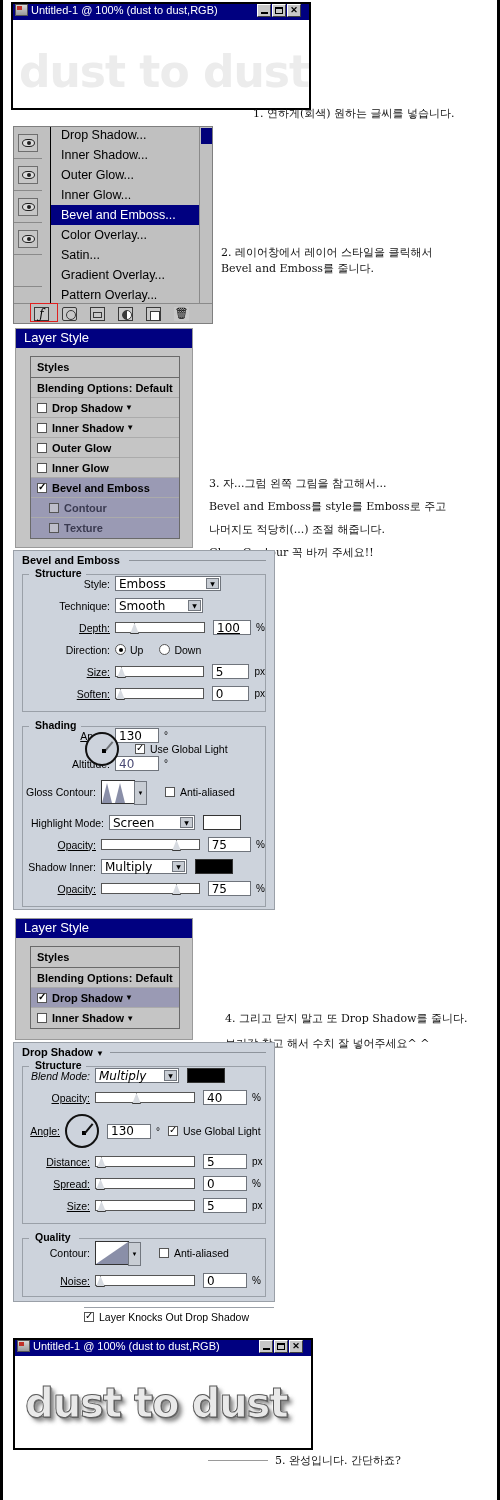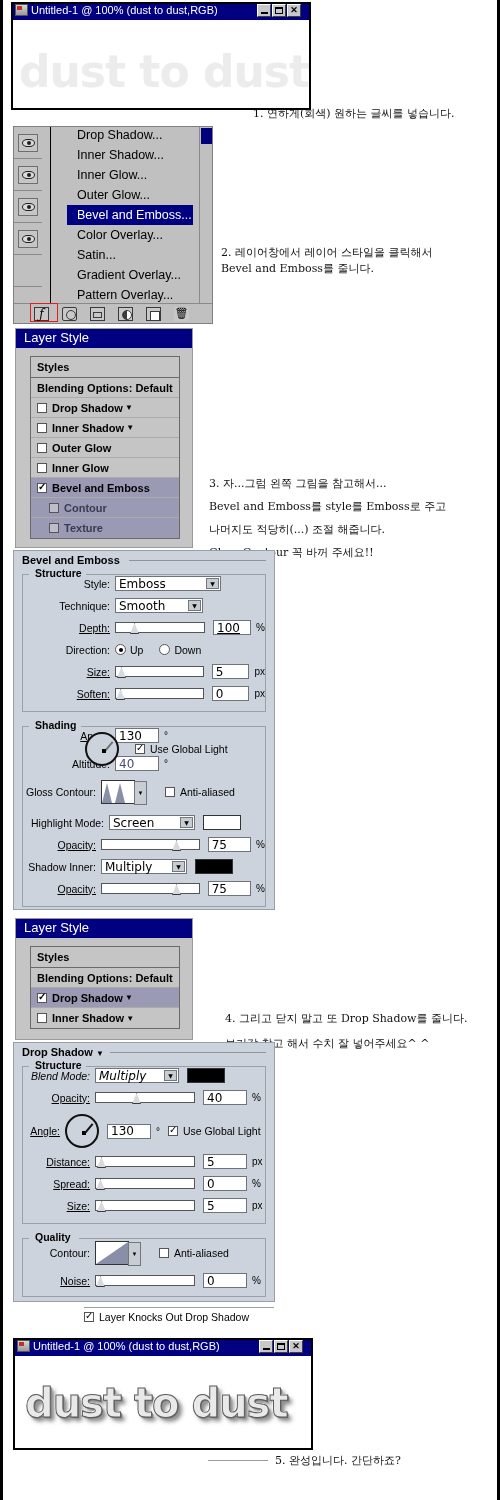--- a/index.html
+++ b/index.html
@@ -72,21 +72,21 @@
   
   .palette { position:absolute; left:10px; top:126px; width:200px; height:198px;
              background:#c0c0c0; border:1px solid #7f7f7f; overflow:hidden; }
   .pal-rows { position:absolute; left:0; top:0; width:28px; }
   .eye-row { height:32px; border-bottom:1px solid #8a8a8a; display:flex; align-items:center; justify-content:center; }
   .eye-box { width:20px; height:18px; background:#c6c6c6; border:1px solid #6e6e6e; display:flex; align-items:center; justify-content:center; }
   .eye { width:13px; height:8px; border-radius:50%/60%; border:1.4px solid #202020; position:relative; background:#dcdcdc;}
   .eye:after{content:""; position:absolute; left:4px; top:1.6px; width:4px;height:4px;border-radius:50%;background:#202020;}
 
   .flyout { position:absolute; left:36px; top:-4px; width:160px; background:#c0c0c0;
-            border:1px solid #000; padding:1px 16px; }
+            border:1px solid #000; padding:1px 0; }
   .fl-item { height:20px; line-height:20px; padding-left:10px; font-size:12.5px;
              font-family:"Liberation Sans", sans-serif; color:#000; white-space:nowrap; }
   .fl-item.sel { background:#000080; color:#fff; }
 
   .pal-scroll { position:absolute; right:0; top:0; width:13px; height:100%; background:#c0c0c0; border-left:1px solid #8a8a8a;}
   .pal-scroll .thumb { position:absolute; left:1px; top:1px; width:11px; height:16px; background:#00007a; }
   .pal-scroll .arrow { position:absolute; left:1px; width:11px; height:11px; background:#c0c0c0; border:1px solid #6e6e6e;
                        display:flex;align-items:center;justify-content:center;font-size:7px;}
   .pal-scroll .arrow.bot{ bottom:1px; }
 
@@ -216,22 +216,22 @@
           <div class="eye-box">
             <span class="eye"></span>
           </div>
         </div>
       <div class="eye-row"></div>
     </div>
 
     <div class="flyout">
       <div class="fl-item">Drop Shadow...</div>
       <div class="fl-item">Inner Shadow...</div>
+      <div class="fl-item">Outer Glow...</div>
       <div class="fl-item">Inner Glow...</div>
-      <div class="fl-item">Outer Glow...</div>
       <div class="fl-item sel">Bevel and Emboss...</div>
       <div class="fl-item">Color Overlay...</div>
       <div class="fl-item">Satin...</div>
       <div class="fl-item">Gradient Overlay...</div>
       <div class="fl-item">Pattern Overlay...</div>
       <div class="fl-item">Stroke...</div>
     </div>
 
     <div class="pal-scroll">
       <div class="thumb"></div>

